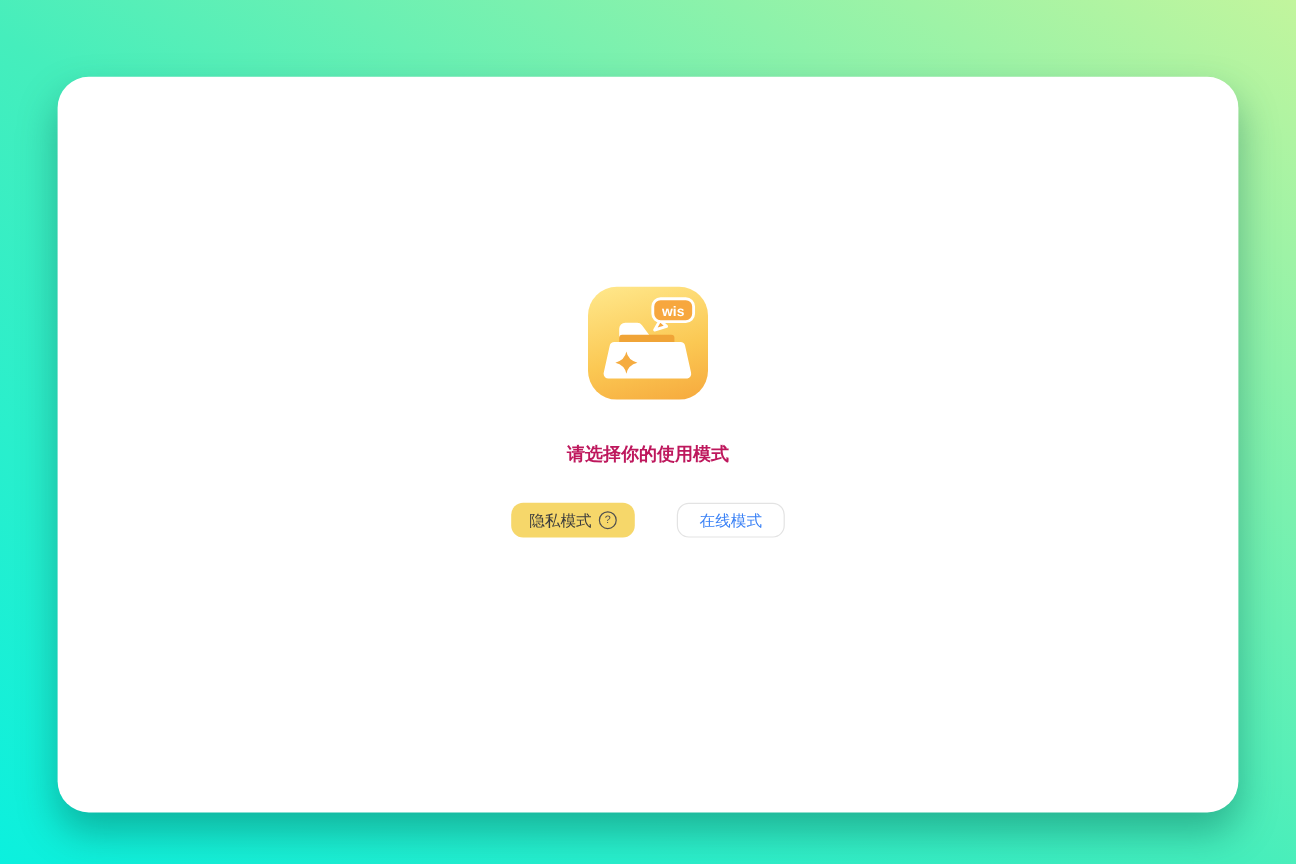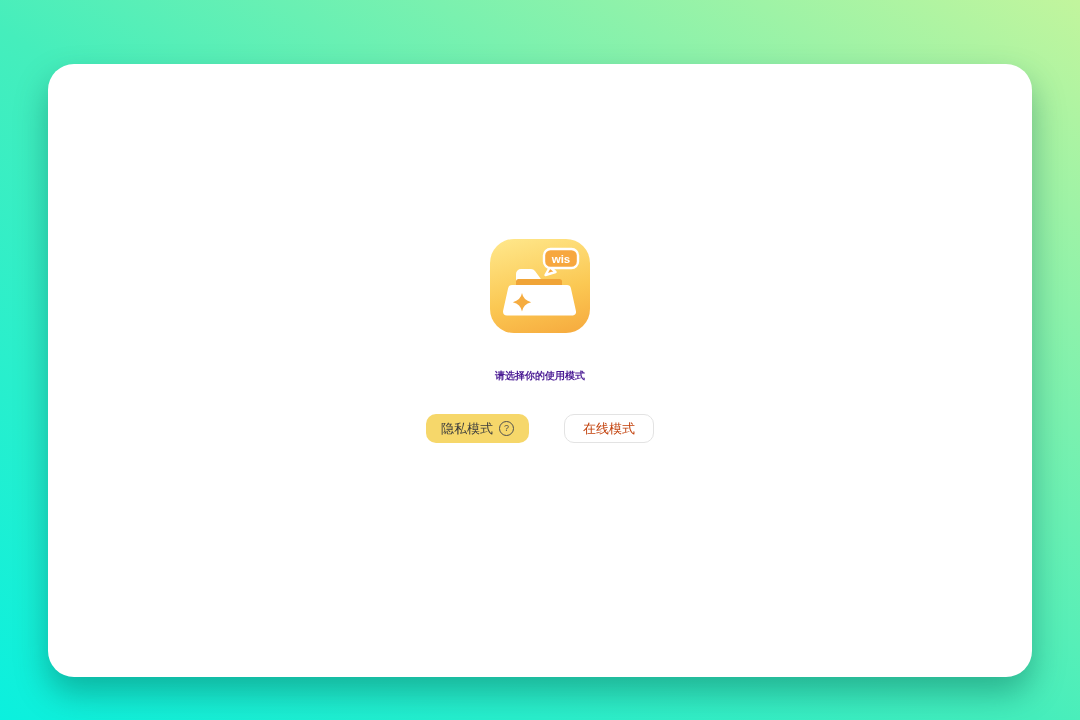--- a/index.html
+++ b/index.html
@@ -53,23 +53,23 @@
     letter-spacing: 0.2px;
   }
   .hero-desc {
     margin: 0;
     font-size: 12px;
     line-height: 1.42;
     color: #3b3b3b;
   }
   .mode-heading {
     margin-top: 36px;
-    font-size: 10px;
+    font-size: 15px;
     font-weight: bold;
-    color: #4c1d95;
+    color: #be185d;
   }
   .buttons-row {
     margin-top: 31px;
     display: flex;
     align-items: center;
     gap: 35px;
   }
   .btn {
     height: 29px;
     border-radius: 10px;
@@ -84,21 +84,21 @@
   .btn-primary {
     background: #f6d76a;
     border: none;
     color: #3d3d3d;
     padding: 0 15px;
     gap: 6px;
   }
   .btn-secondary {
     background: #ffffff;
     border: 1px solid #e3e3e3;
-    color: #c2410c;
+    color: #3b82f6;
     padding: 12px 18px;
   }
   .q-circle {
     width: 13px;
     height: 13px;
     border: 1.2px solid #4f4f4f;
     border-radius: 50%;
     color: #4f4f4f;
     font-size: 9px;
     line-height: 1;

